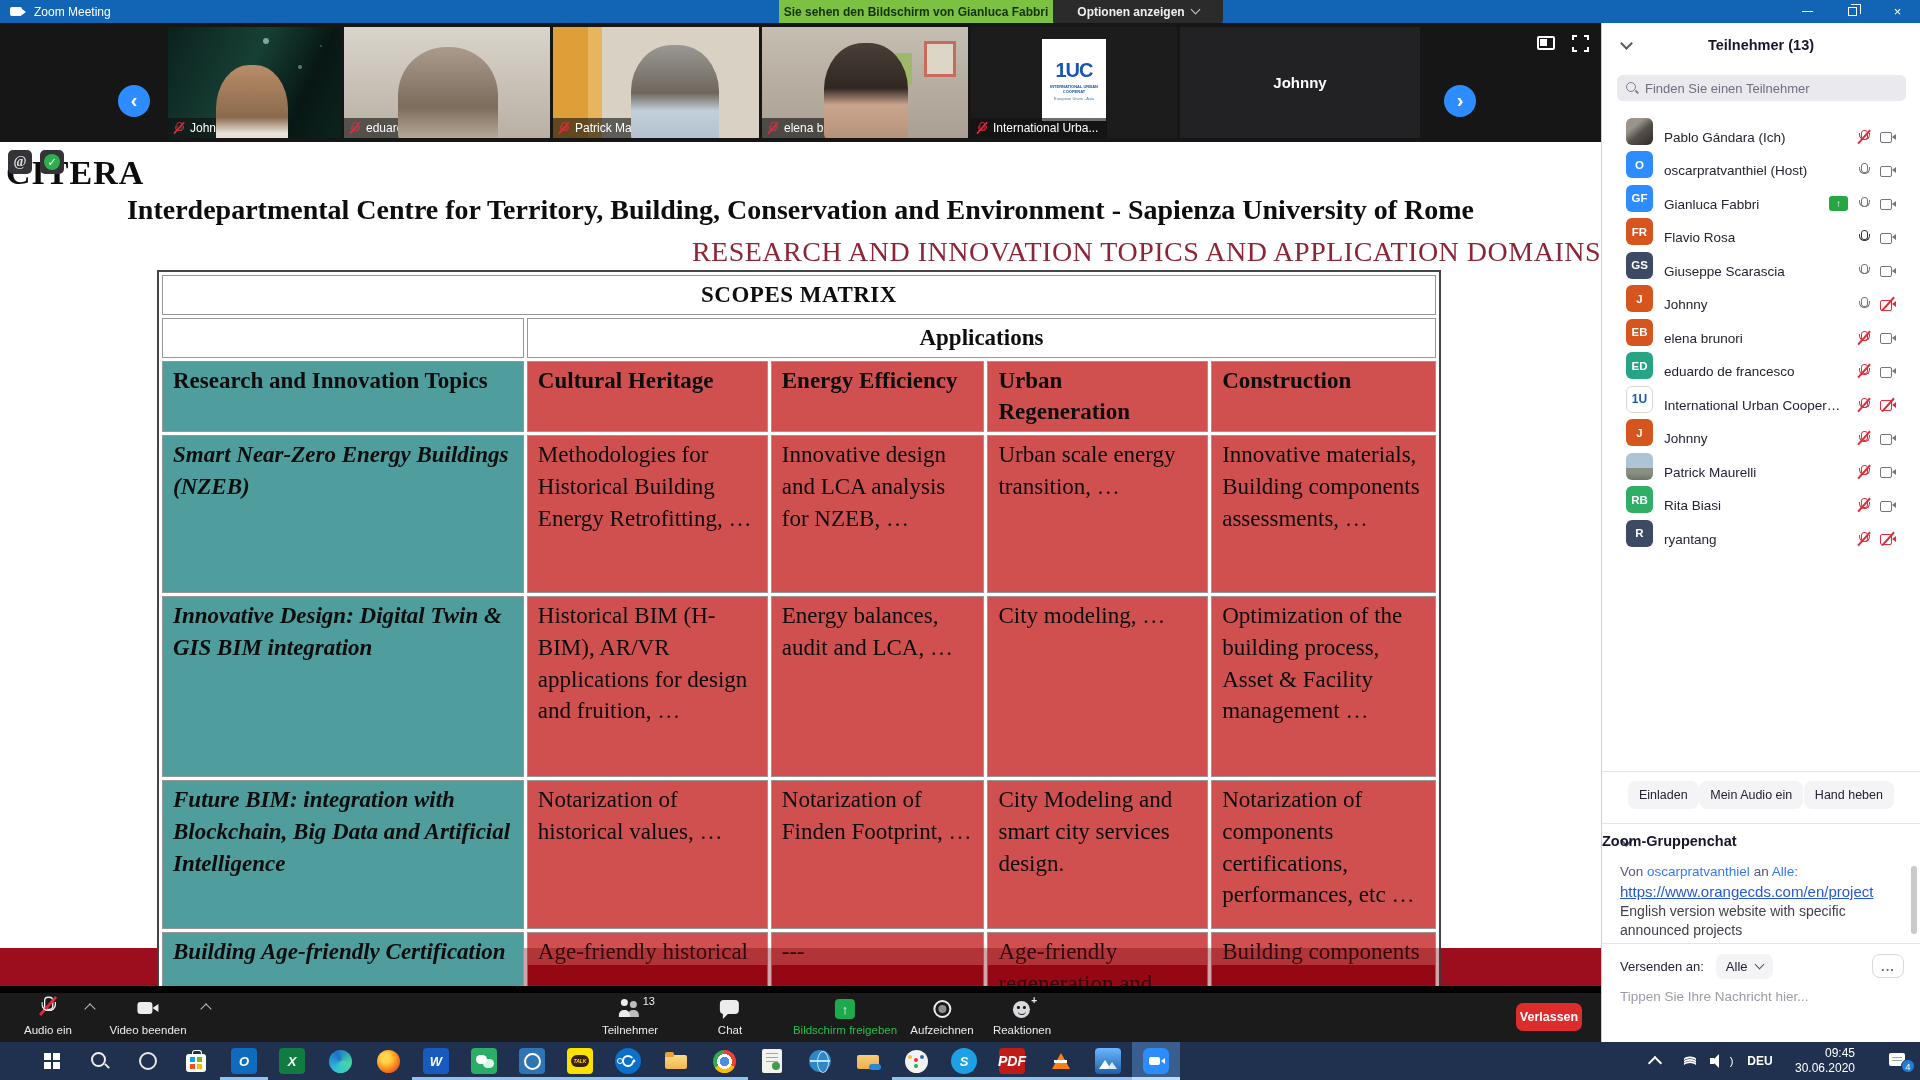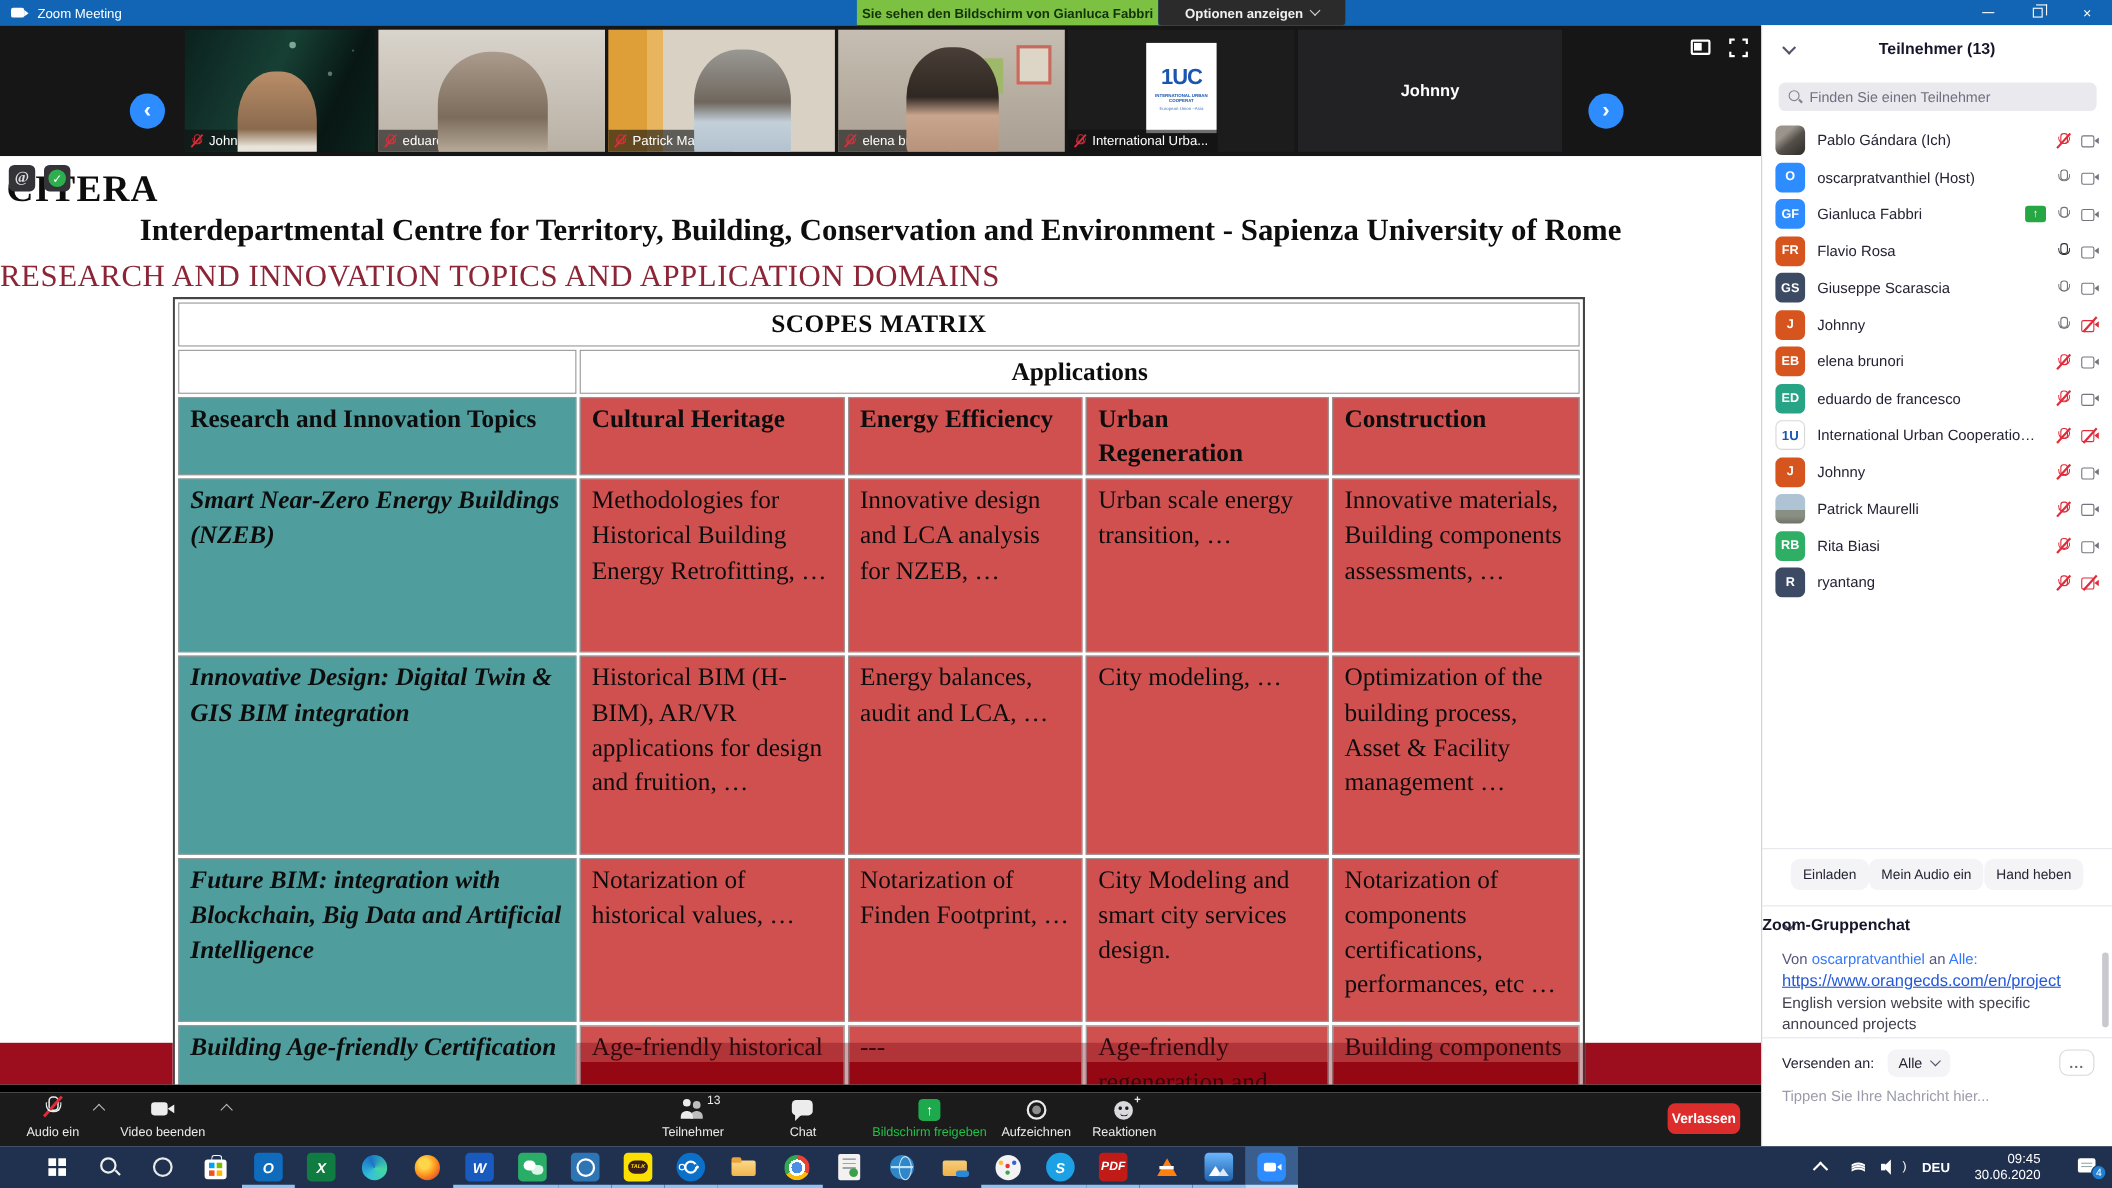--- a/index.html
+++ b/index.html
@@ -63,21 +63,21 @@
 
 
 .main{position:absolute;left:0;top:142px;width:1601px;height:851px;background:#fff;font-family:"Liberation Serif","DejaVu Serif",serif;color:#0d0d0d}
 .dicon{position:absolute;width:24px;height:24px;border-radius:5px;background:#333338;display:flex;align-items:center;justify-content:center;z-index:3}
 .di1{left:8px;top:8px;color:#dcdcdc;font-size:14px;font-weight:bold}
 .di1::before{content:"@"}
 .di2{left:40px;top:8px}
 .di2::before{content:"✓";width:16px;height:16px;border-radius:50%;background:#2fae4e;color:#fff;font-size:11px;display:flex;align-items:center;justify-content:center}
 .citera{position:absolute;left:6px;top:12px;font-size:34px;font-weight:bold;letter-spacing:1px;z-index:2}
 .h1{position:absolute;left:0;top:52px;width:1601px;text-align:center;font-size:28px;font-weight:bold;white-space:nowrap}
-.h2{position:absolute;left:0;top:94px;width:1601px;text-align:left;font-size:28px;color:#8c2636;letter-spacing:.5px}
+.h2{position:absolute;left:0;top:94px;width:1601px;text-align:right;font-size:28px;color:#8c2636;letter-spacing:.5px}
 .tablewrap{position:absolute;left:157px;top:128px;width:1284px;height:716px;overflow:hidden;z-index:1}
 table.scopes{border-collapse:separate;border-spacing:3px;width:1284px;table-layout:fixed;background:#fff;border:2px solid #454545}
 table.scopes td{border:1px solid #979797;padding:3px 10px;vertical-align:top;font-size:23px;line-height:1.38}
 .cw1{width:359px}.cw2{width:239px}.cw3{width:212px}.cw4{width:219px}.cw5{width:223px}
 td.title{height:40px;text-align:center;font-weight:bold;font-size:29px;vertical-align:middle;letter-spacing:.5px}
 td.apps{height:34px;text-align:center;font-size:25px;font-weight:600;vertical-align:middle}
 td.teal{background:#4f9d9d}
 td.red{background:#d05050}
 td.hcell{font-weight:bold;font-size:24px}
 td.just{text-align:justify}
@@ -125,21 +125,21 @@
 .ptitle{position:absolute;left:0;top:14px;width:100%;text-align:center;font-size:14.5px;font-weight:bold;color:#16162a}
 .chevdown{position:absolute;width:9px;height:9px;border-left:2px solid #55556a;border-bottom:2px solid #55556a;transform:rotate(-45deg)}
 .cv1{left:20px;top:16px}
 .searchwrap{position:absolute;left:15px;top:52px;width:289px;height:26px;background:#e9e9ee;border-radius:6px;display:flex;align-items:center;padding:0 9px;gap:7px}
 .sglass{position:relative;width:12px;height:12px;flex:0 0 auto}
 .sglass::before{content:"";position:absolute;left:0;top:0;width:8px;height:8px;border:1.6px solid #82828f;border-radius:50%}
 .sglass::after{content:"";position:absolute;left:8.6px;top:8.6px;width:4px;height:1.6px;background:#82828f;transform:rotate(45deg)}
 .searchwrap input{border:none;outline:none;background:transparent;font-size:13px;color:#333;width:100%;font-family:inherit}
 .searchwrap input::placeholder{color:#6f6f80}
 .plist{position:absolute;left:0;top:88px;width:100%}
-.prow{height:33.5px;display:flex;align-items:center;padding:0 12px;gap:11px}
+.prow{height:33.5px;display:flex;align-items:flex-end;padding:0 24px;gap:11px}
 .pav{width:27px;height:27px;border-radius:6px;display:flex;align-items:center;justify-content:center;color:#fff;font-size:11.5px;font-weight:bold;flex:0 0 auto;overflow:hidden}
 .avblue{background:#2d8cff}.avorange{background:#d6541e}.avnavy{background:#3c4a63}
 .avteal{background:#27a385}.avgreen{background:#2fae66}
 .avlogo{background:#fff;border:1px solid #d8d8d8;color:#1a55b0;font-size:12px}
 .avphoto1{background:linear-gradient(140deg,#9a948c 0 30%,#55504a 55%,#2e2a26)}
 .avphoto2{background:linear-gradient(#aec4d4 0 55%,#8a8f84 55% 75%,#6e7266)}
 .pname{flex:1;font-size:13.5px;white-space:nowrap;overflow:hidden;text-overflow:ellipsis}
 .picons{display:flex;align-items:center;gap:8px;flex:0 0 auto}
 .gshare{width:19px;height:15px;background:#27a744;border-radius:3px;color:#fff;font-size:10px;font-weight:bold;display:flex;align-items:center;justify-content:center}
 .pdiv{position:absolute;left:0;width:100%;height:1px;background:#e6e6ea}
@@ -199,21 +199,21 @@
 .g-docapp::after{content:"";position:absolute;right:2px;bottom:3px;width:8px;height:8px;border-radius:50%;background:#3f9e49}
 .g-globeapp{background:#2f86c9;border-radius:50%;width:22px;height:22px}
 .g-globeapp::before{content:"";position:absolute;left:8px;top:1px;width:10px;height:20px;border:1.4px solid #bfe2f5;border-radius:50%}
 .g-globeapp::after{content:"";position:absolute;left:1px;top:10px;width:20px;height:1.6px;background:#bfe2f5}
 .g-onedrive{background:transparent}
 .g-onedrive::before{content:"";position:absolute;left:2px;top:7px;width:22px;height:14px;background:linear-gradient(#f7cd77,#eeb04a);border-radius:2px}
 .g-onedrive::after{content:"";position:absolute;right:0;bottom:4px;width:12px;height:6px;background:#2b88d8;border-radius:4px}
 .g-paint{background:#f3f3f5;border-radius:50%;width:23px;height:23px}
 .g-paint::before{content:"";width:4px;height:4px;border-radius:50%;background:#e33;box-shadow:6px -3px 0 #36c,-6px -3px 0 #fb3,0 6px 0 #3a4;margin-top:-2px}
 .g-skype{background:#1da1e5;border-radius:50%}
-.g-pdf{background:#c11b17;font-size:11px}
+.g-pdf{background:#c11b17;font-size:14px}
 .g-vlc{background:transparent}
 .g-vlc::before{content:"";position:absolute;left:5px;bottom:5px;border-left:9px solid transparent;border-right:9px solid transparent;border-bottom:16px solid #ff7f11}
 .g-vlc::after{content:"";position:absolute;left:7px;bottom:11px;width:13px;height:3px;background:#fff}
 .g-photos{background:linear-gradient(#6ab7ff,#1e5fa8)}
 .g-photos::before{content:"";position:absolute;left:4px;bottom:5px;border-left:6px solid transparent;border-right:6px solid transparent;border-bottom:9px solid #fff}
 .g-photos::after{content:"";position:absolute;right:4px;bottom:5px;border-left:5px solid transparent;border-right:5px solid transparent;border-bottom:7px solid #dceaf8}
 .g-zoomapp{background:#2d8cff;border-radius:6px}
 .g-zoomapp::before{content:"";width:11px;height:8px;background:#fff;border-radius:2px;margin-left:-4px}
 .g-zoomapp::after{content:"";position:absolute;right:4px;top:10px;border-top:3px solid transparent;border-bottom:3px solid transparent;border-right:4px solid #fff}
 .tray{position:absolute;right:0;top:0;height:38px;display:flex;align-items:center;color:#fff}

